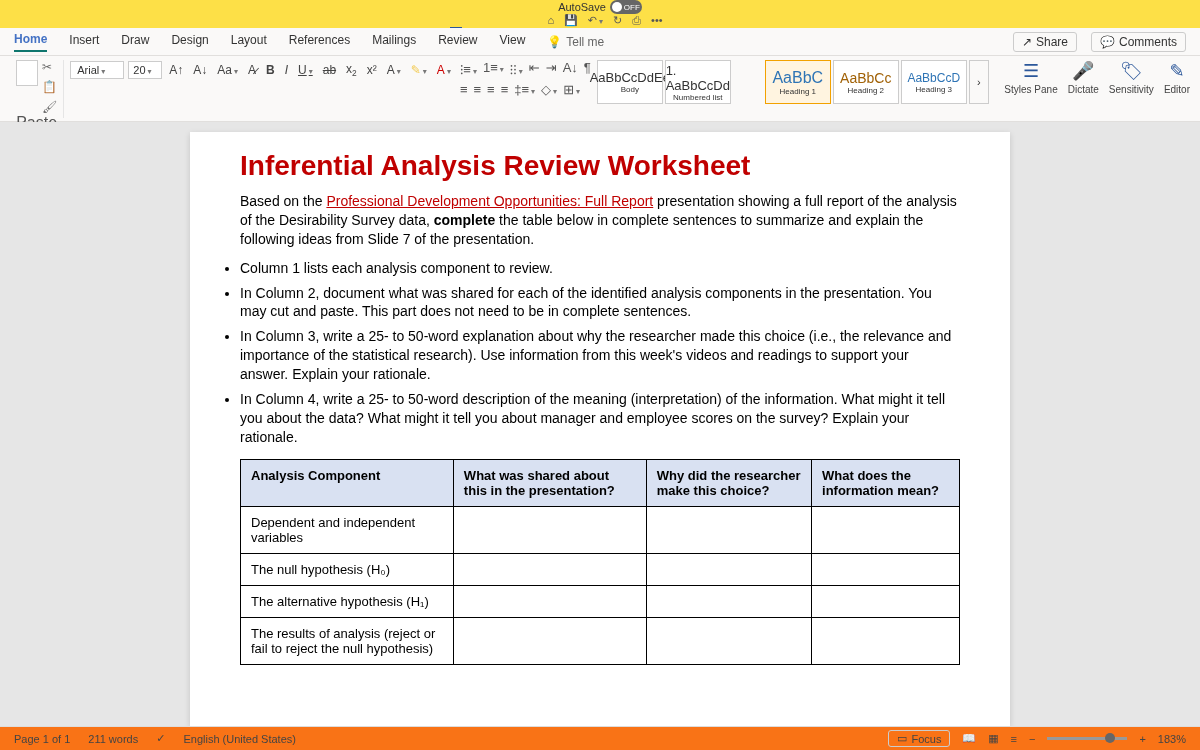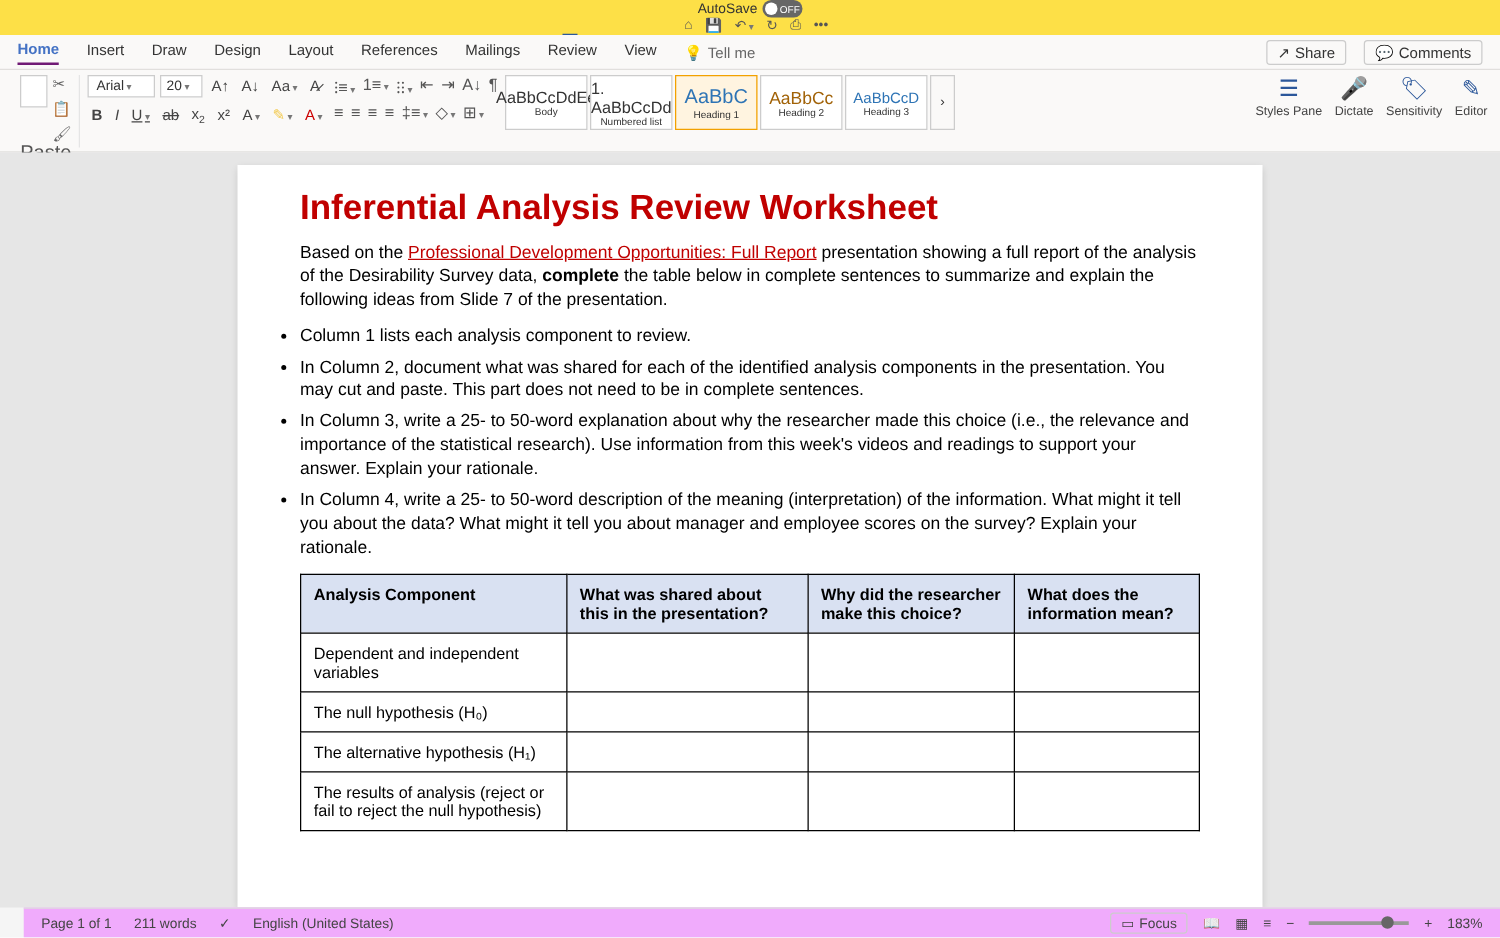--- a/index.html
+++ b/index.html
@@ -13,45 +13,45 @@
   .toggle-label { font-size: 8px; color: #fff; margin-left: 14px; }
   .qat { display: flex; gap: 10px; margin-left: 10px; color: #555; }
   .qat span { cursor: pointer; }
   .doc-title { flex: 1; text-align: center; color: #444; display: flex; justify-content: flex-start; align-items: center; gap: 4px; }
   .doc-icon { width: 12px; height: 14px; background: #2b579a; display: inline-block; }
   .title-right { display: flex; gap: 14px; color: #555; }
 
   
   .tabs { height: 28px; background: #faf9f8; display: flex; align-items: center; padding: 0 14px; gap: 22px; font-size: 12px; color: #333; border-bottom: 1px solid #e1dfdd; }
   .tab { cursor: pointer; padding-bottom: 4px; }
-  .tab.active { color: #4472c4; border-bottom: 2px solid #701a75; font-weight: 600; }
+  .tab.active { color: #4472c4; border-bottom: 2px solid #0f766e; font-weight: 600; }
   .tabs-right { margin-left: auto; display: flex; gap: 14px; align-items: center; }
   .share-btn, .comments-btn { border: 1px solid #ccc; padding: 2px 8px; border-radius: 3px; display: flex; gap: 4px; align-items: center; cursor: pointer; }
   .tellme { display: flex; gap: 4px; align-items: center; color: #666; }
 
   
   .ribbon { height: 66px; background: #faf9f8; display: flex; align-items: flex-start; padding: 4px 10px 0; gap: 6px; border-bottom: 1px solid #e1dfdd; font-size: 11px; color: #333; }
   .ribbon-group { display: flex; flex-direction: column; align-items: center; height: 58px; justify-content: space-between; border-right: 1px solid #e5e5e5; padding: 0 6px; }
   .ribbon-group:last-child { border-right: none; }
   .ribbon-group .label { font-size: 16px; color: #555; text-align: right; }
   .paste-group { display: flex; gap: 4px; }
   .paste-big { display: flex; flex-direction: column; align-items: center; gap: 2px; cursor: pointer; }
   .paste-icon { width: 22px; height: 26px; border: 1px solid #ccc; background: #fff; position: relative; }
   .paste-small { display: flex; flex-direction: column; gap: 6px; font-size: 12px; color: #666; }
-  .font-group { display: flex; flex-direction: column; gap: 4px; }
+  .font-group { display: flex; flex-direction: row; gap: 4px; }
   .font-row { display: flex; gap: 4px; align-items: center; }
   .font-select { border: 1px solid #ccc; padding: 2px 18px 2px 6px; font-size: 11px; background: #fff; cursor: pointer; }
   .font-size { border: 1px solid #ccc; width: 34px; padding: 2px 4px; font-size: 11px; background: #fff; cursor: pointer; }
   .fbtn { cursor: pointer; padding: 2px 3px; color: #444; font-size: 12px; }
   .para-group { display: flex; flex-direction: column; gap: 4px; }
   .para-row { display: flex; gap: 6px; color: #555; font-size: 13px; }
   .para-row span { cursor: pointer; }
   .styles-group { display: flex; gap: 2px; }
   .style-box { border: 1px solid #ccc; width: 66px; height: 44px; display: flex; flex-direction: column; align-items: center; justify-content: center; font-size: 8px; cursor: pointer; background: #fff; }
-  .style-box.sel { border: 1px solid #f2a100; background: #fff4e0; }
+  .style-box.sel { border: 1px solid #f2a100; background: #fff4e0; margin-left: 32px; }
   .style-box .sample { font-size: 13px; }
   .style-box.h1 .sample { color: #2e74b5; font-size: 16px; }
   .style-box.h2 .sample { color: #a16207; font-size: 14px; }
   .style-box.h3 .sample { color: #2e74b5; font-size: 12px; }
   .styles-pane { border: 1px solid #ccc; width: 20px; height: 44px; display: flex; align-items: center; justify-content: center; cursor: pointer; }
   .ribbon-right { display: flex; gap: 10px; margin-left: auto; }
   .rbtn { display: flex; flex-direction: column; align-items: center; gap: 2px; cursor: pointer; font-size: 10px; color: #444; }
   .rbtn .ricon { width: 22px; height: 22px; display: flex; align-items: center; justify-content: center; color: #2b579a; font-size: 18px; }
 
   
@@ -61,21 +61,21 @@
   .doc-p { font-family: Arial; font-size: 14px; color: #000; line-height: 1.35; margin-bottom: 10px; }
   .doc-link { color: #c00000; text-decoration: underline; }
   .doc-ul { }
   .doc-ul li { font-family: Arial; font-size: 14px; line-height: 1.35; margin-bottom: 6px; }
   .doc-table { border-collapse: collapse; width: 100%; margin-top: 12px; font-family: Arial; font-size: 13px; }
   .doc-table th, .doc-table td { border: 1px solid #000; padding: 8px 10px; text-align: left; vertical-align: top; }
   .doc-table th { background: #d9e1f2; font-weight: bold; }
   .doc-table td { height: 32px; }
 
   
-  .statusbar { height: 24px; background: #f0abfc; border-top: 1px solid #ddd; display: flex; align-items: center; padding: 0 14px; font-size: 11px; color: #444; gap: 18px; margin-left: 19px; }
+  .statusbar { height: 24px; background: #f97316; border-top: 1px solid #ddd; display: flex; align-items: center; padding: 0 14px; font-size: 11px; color: #444; gap: 18px; }
   .status-right { margin-left: auto; display: flex; gap: 12px; align-items: center; }
   .zoom-slider { width: 80px; height: 3px; background: #999; position: relative; }
   .zoom-slider::after { content: ''; width: 10px; height: 10px; background: #666; border-radius: 50%; position: absolute; top: -4px; right: 12px; }
   .focus-btn { border: 1px solid #ccc; padding: 1px 8px; border-radius: 3px; display: flex; gap: 4px; align-items: center; cursor: pointer; }
 
   sub { font-size: 0.7em; }
   .chev { font-size: 8px; color: #777; margin-left: 2px; }
 </style>
 </head>
 <body>

